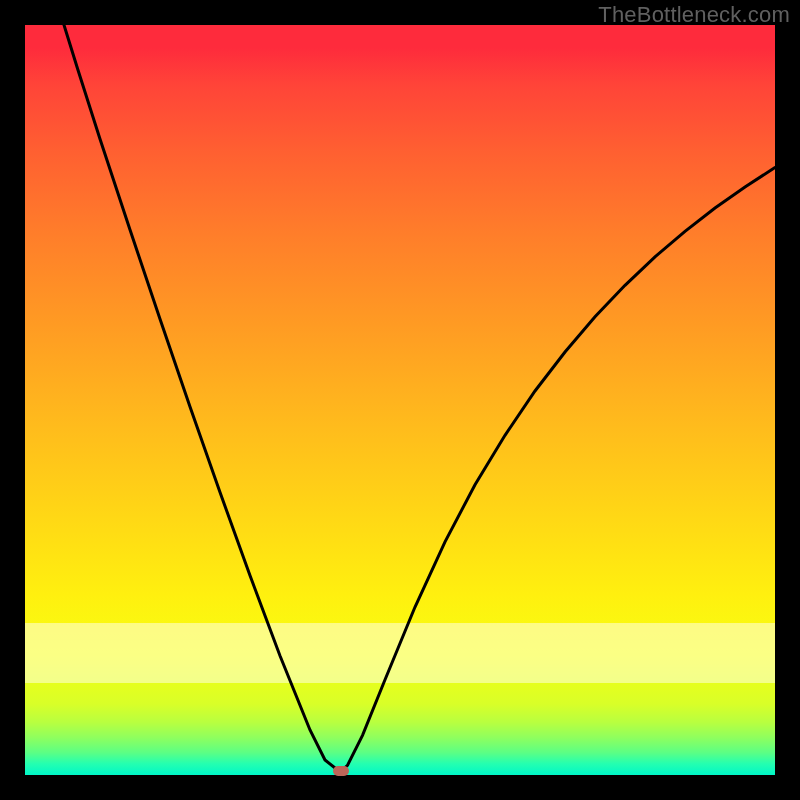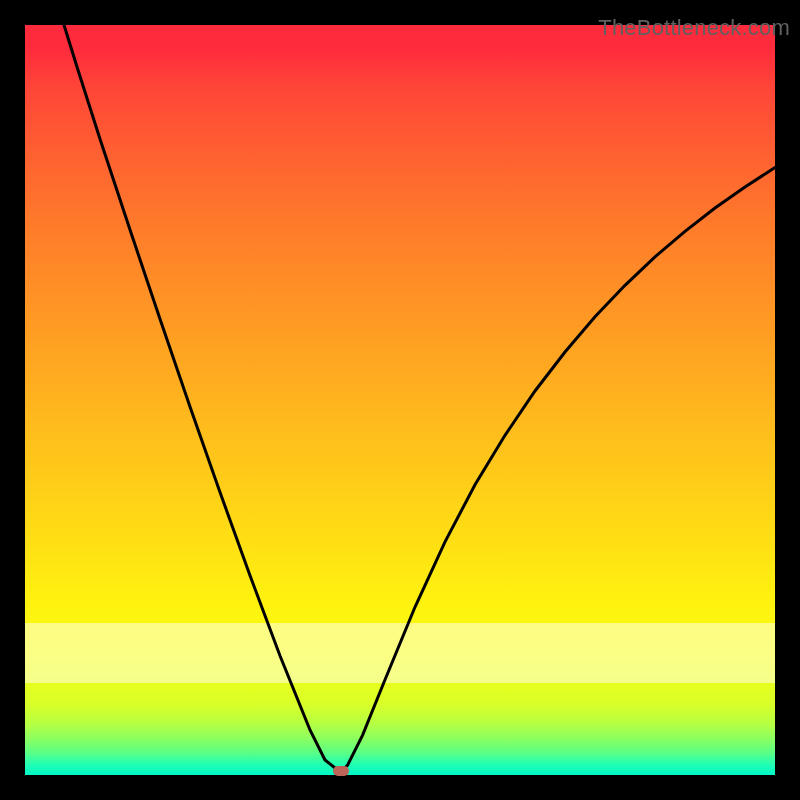--- a/index.html
+++ b/index.html
@@ -36,21 +36,21 @@
   }
   .band-pale {
     position: absolute;
     left: 25px; top: 623px;
     width: 750px; height: 60px;
     background: rgba(255,255,240,0.52);
     pointer-events: none;
   }
   .watermark {
     position: absolute;
-    top: 15px; right: 10px;
+    top: 2px; right: 10px;
     color: #606060;
     font-size: 22px;
     letter-spacing: 0.2px;
   }
   svg.curve {
     position: absolute;
     left: 25px; top: 25px;
     width: 750px; height: 750px;
     pointer-events: none;
   }

